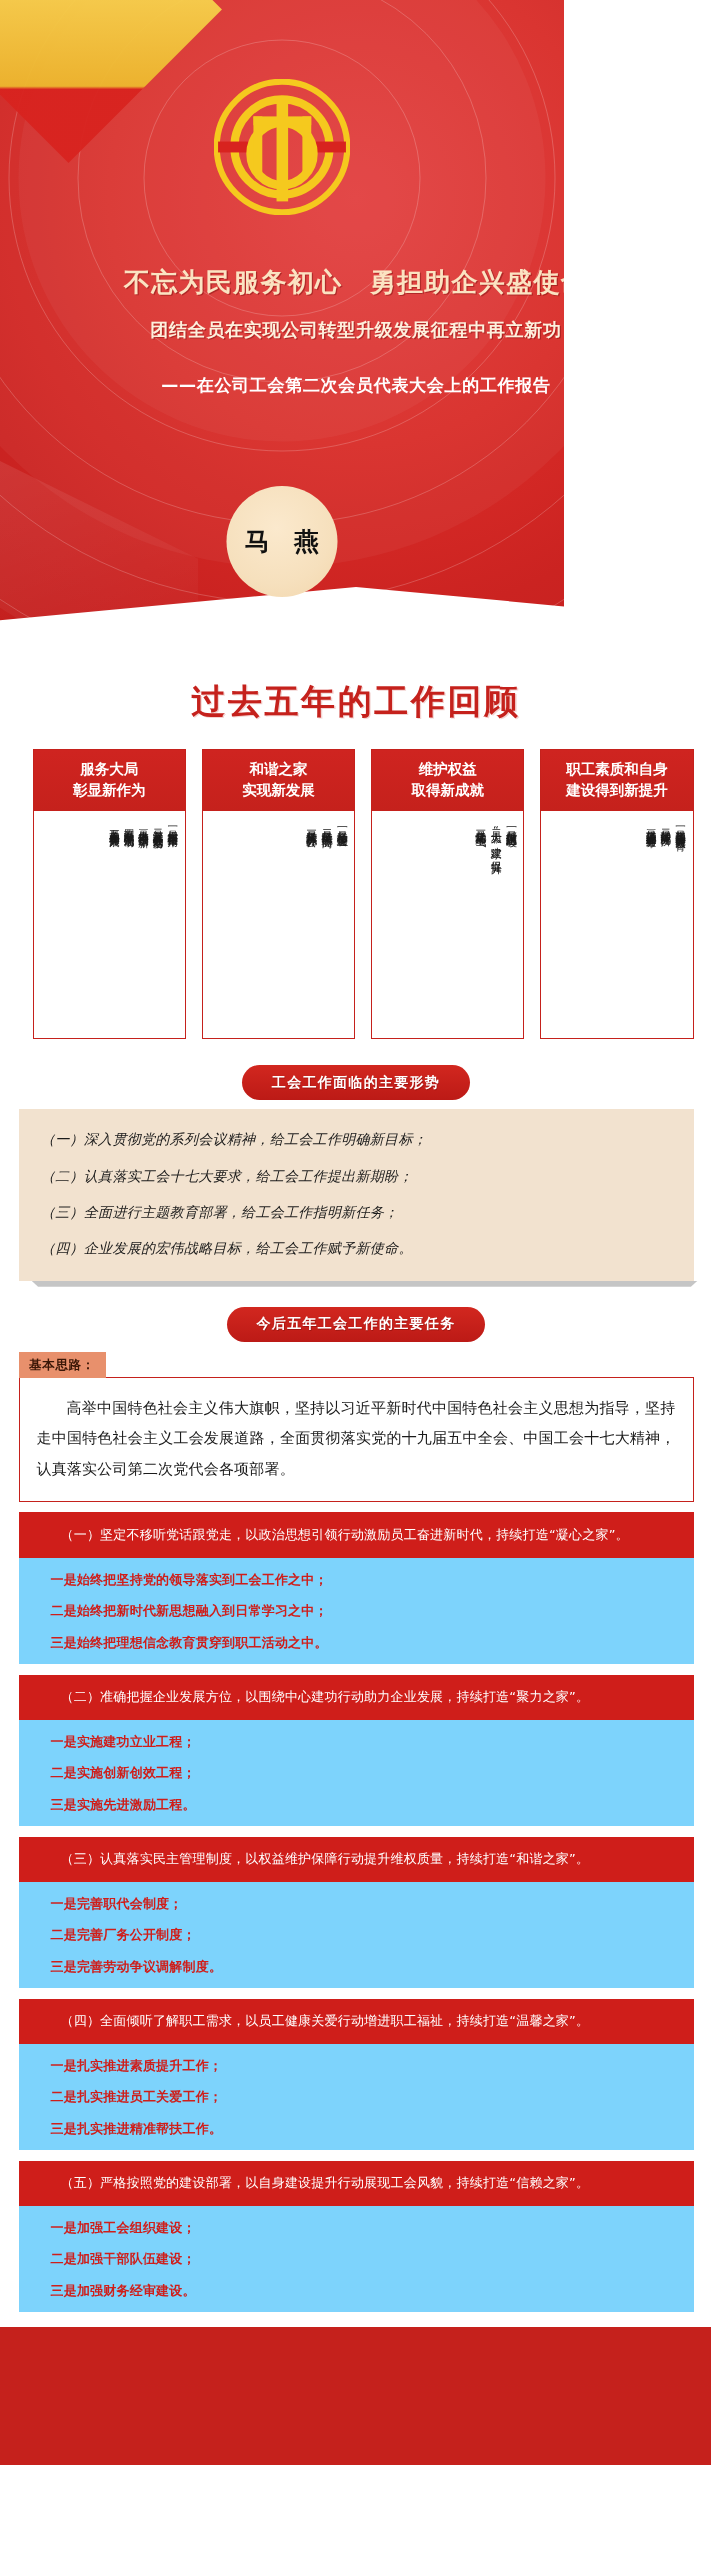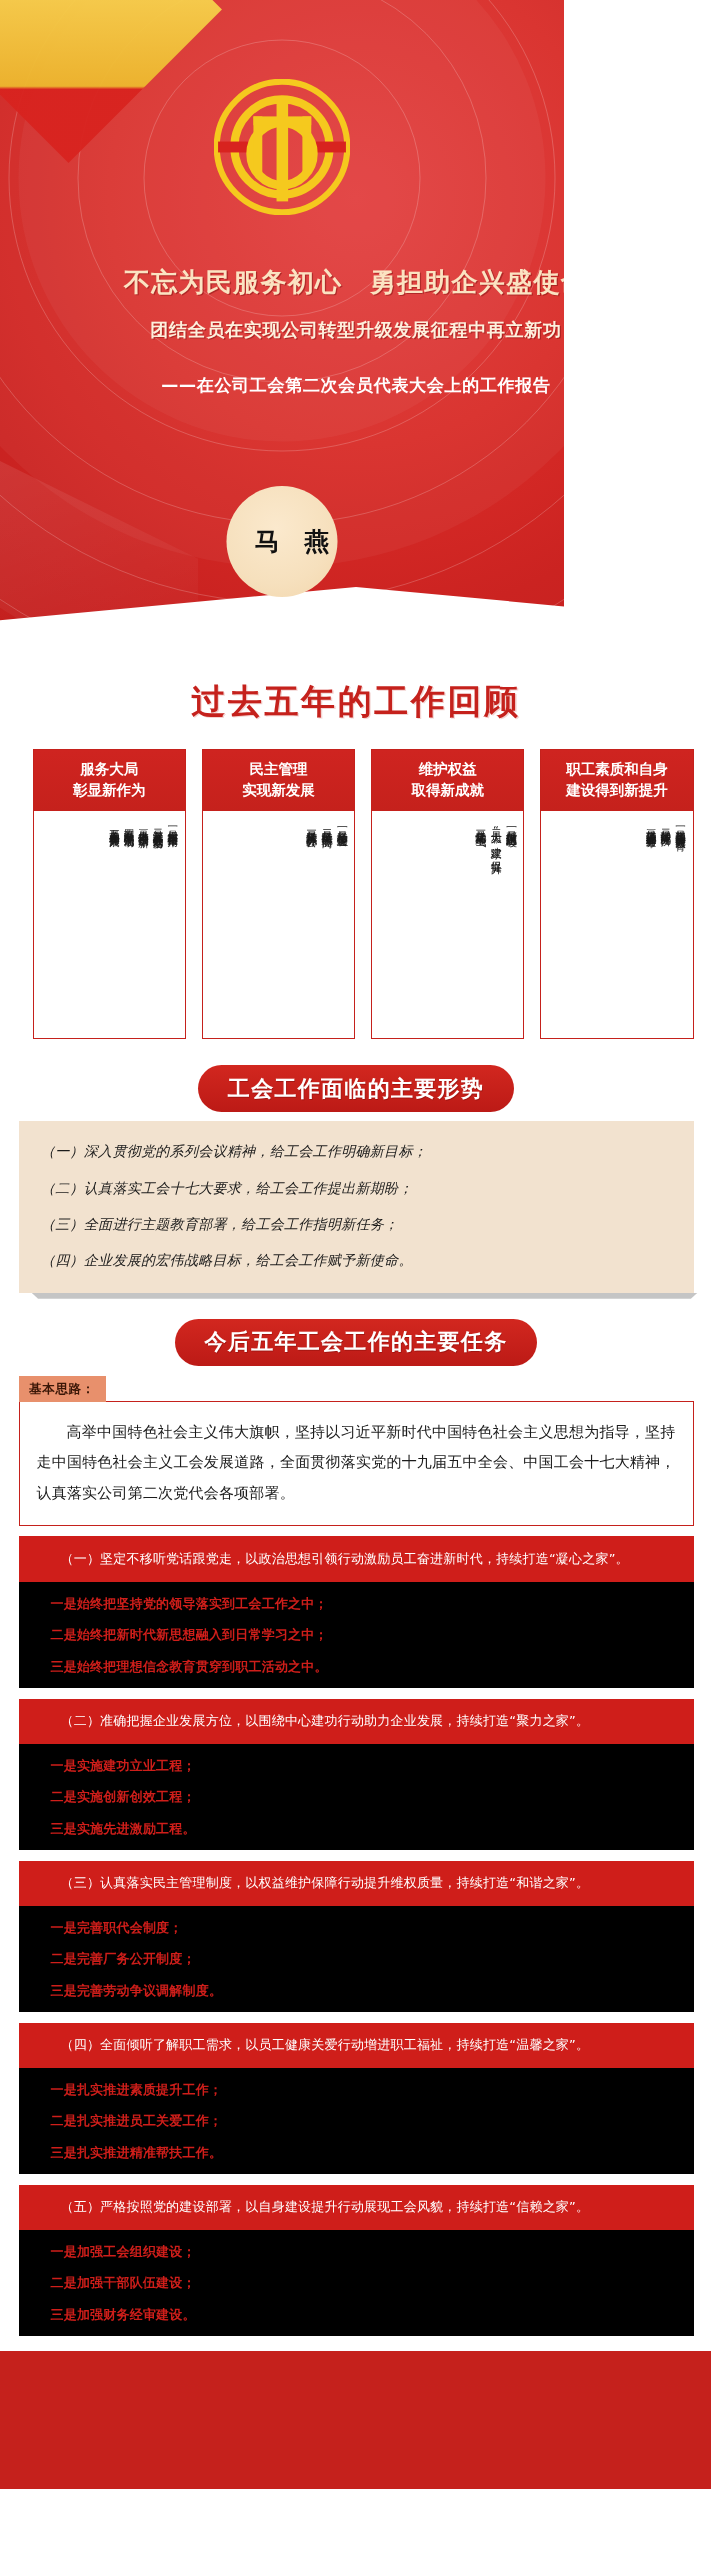--- a/index.html
+++ b/index.html
@@ -60,21 +60,21 @@
     text-shadow:1.3px 1.3px 0 rgba(120,10,10,.45);
   }
   .title-sub {
     top:374px; font-size:17px; font-weight:bold; color:#ffffff; letter-spacing:0.7px;
   }
 
   .name-badge {
     position:absolute; left:50%; top:486px; transform:translateX(-50%);
     width:111px; height:111px; border-radius:50%;
     background:radial-gradient(circle at 45% 38%, #fbe9cd 0%, #f6e0bd 60%, #f2d6ac 100%);
-    display:flex; align-items:center; justify-content:flex-end; z-index:6;
+    display:flex; align-items:center; justify-content:center; z-index:6;
   }
   .name-badge span {
     font-size:25px; font-weight:bold; color:#111; letter-spacing:8px;
     text-indent:8px;
   }
 
   .hero-bottom-white {
     position:absolute; left:0; bottom:0; width:712px; height:79px;
     background:#fff;
     clip-path:polygon(0 100%, 0 42%, 50% 0%, 100% 42%, 100% 100%);
@@ -114,21 +114,21 @@
     font-size:11.2px; line-height:1.14; color:#1a1a1a; letter-spacing:0.7px;
     white-space:nowrap;
   }
   .card:nth-child(1) .vline { font-size:10.5px; }
   .card:nth-child(4) .vline { font-size:10.5px; }
 
   
   .pill {
     margin:26px auto 0; width:fit-content;
     background:linear-gradient(180deg,#d2271f 0%,#bc1a16 100%);
-    color:#fff; font-size:22px; font-weight:bold; letter-spacing:1.3px;
+    color:#fff; font-size:14px; font-weight:bold; letter-spacing:1.3px;
     padding:8.6px 30px; border-radius:26px;
     text-shadow:0.7px 0.7px 0 rgba(110,8,8,.4);
   }
 
   
   .beige-box {
     margin:9.2px 18.5px 0; background:#f2e2cf; padding:20px 22.4px 21px;
     position:relative;
     font-style:italic;
   }
@@ -159,21 +159,21 @@
     text-indent:2em; letter-spacing:0.2px;
   }
 
   
   .task { margin:10.5px 18.5px 0; }
   .task-head {
     background:#cf1e1a; color:#fff; font-size:13px; line-height:1.95;
     padding:9.2px 16px 10.5px; text-indent:2em; letter-spacing:0.2px;
     text-align:justify;
   }
-  .task-body { background:#000000; padding:12px 16px 12px 32px; }
+  .task-body { background:#7dd3fc; padding:12px 16px 12px 32px; }
   .task-item {
     color:#cf1e1a; font-size:13px; line-height:1.5; margin-bottom:12px;
     letter-spacing:0.2px; font-weight:600;
   }
   .task-item:last-child { margin-bottom:0; }
 
   .footer-bar {
     margin-top:14.5px; width:712px; height:138px; background:#c5211c;
   }
 </style>
@@ -235,21 +235,21 @@
       <div class="vline">一是切实发挥桥梁纽带作用</div>
       <div class="vline">二是深入开展各类劳动竞赛活动</div>
       <div class="vline">三是大力推动经济技术创新</div>
       <div class="vline">四是不断激励创先争优活动</div>
       <div class="vline">五是构建人企和谐深入开展</div>
     </div>
   </div>
 
   <div class="card">
     <div class="card-head">
-      <span>民主管理</span>
+      <span>和谐之家</span>
       <span class="l2">实现新发展</span>
     </div>
     <div class="card-body">
       <div class="vline">一是坚持参与企业管理</div>
       <div class="vline">二是坚持民主平等协商</div>
       <div class="vline">三是坚持实施厂务公开</div>
     </div>
   </div>
 
   <div class="card">

